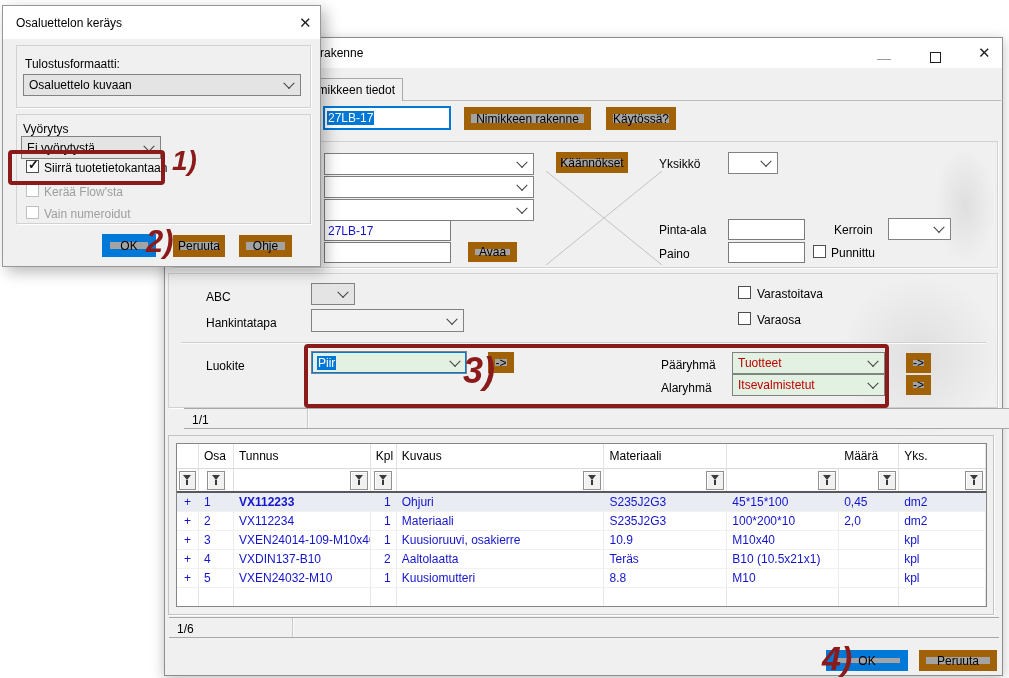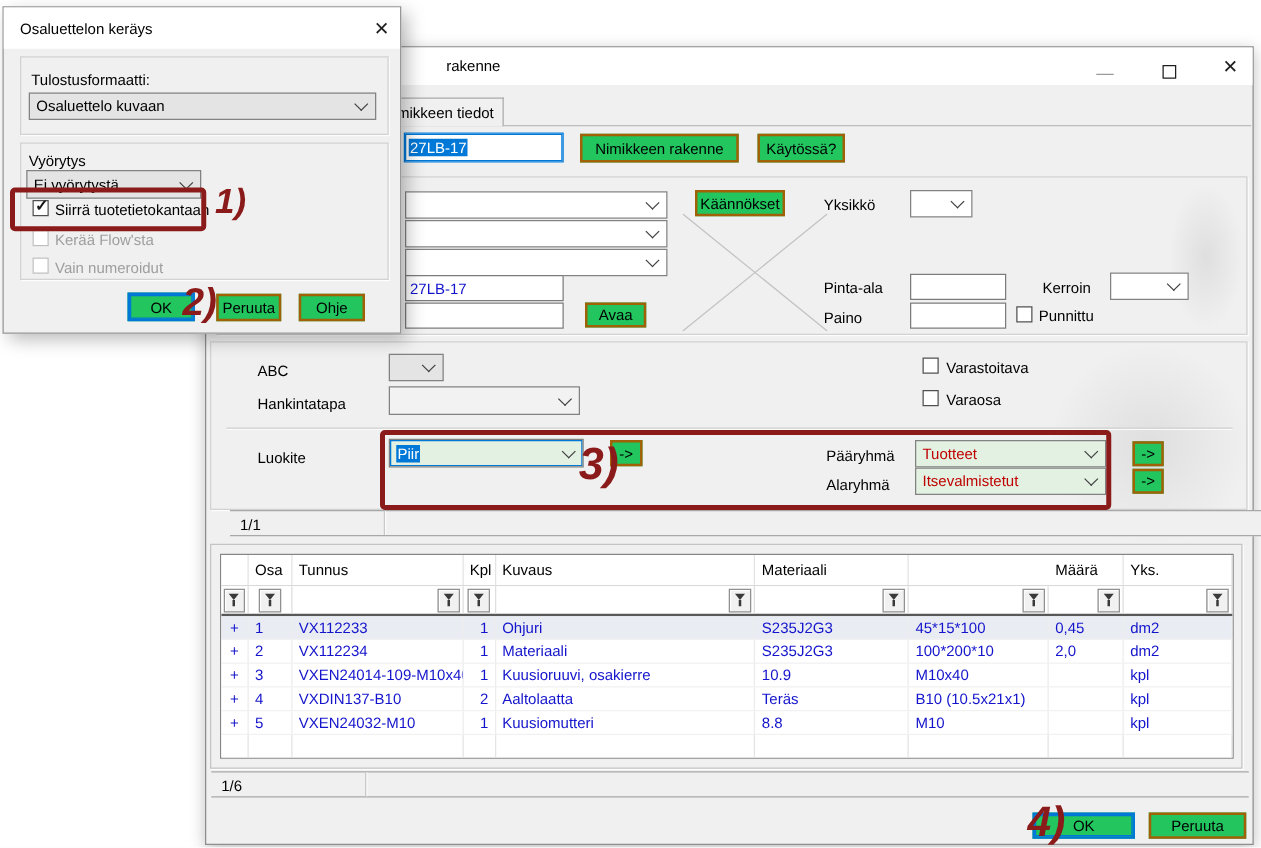--- a/index.html
+++ b/index.html
@@ -2,21 +2,21 @@
 <html><head>
 <meta charset="utf-8">
 <style>
   html,body { margin:0; padding:0; background:#fff; }
   #stage { position:relative; width:1009px; height:678px; background:#ffffff;
            font-family:"Liberation Sans", sans-serif; font-size:12px; color:#000; overflow:hidden; }
   .abs { position:absolute; box-sizing:border-box; }
   .win { background:#f0f0f0; }
   .titlebar { background:#ffffff; }
   .lbl { white-space:nowrap; }
-  .btn { background:#22c55e; border:2px solid #a16207; display:flex; align-items:center;
+  .btn { background:#a3a3a3; border:7px solid #a16207; display:flex; align-items:center;
          justify-content:center; white-space:nowrap; cursor:default; }
   .btn-focus { border-color:#0078d7; box-shadow:inset 0 0 0 1px #0078d7; }
   .field { background:#fff; border:1px solid #7b7b7b; display:flex; align-items:center;
            padding:0 3px; white-space:nowrap; overflow:hidden; }
   .field-focus { border:1px solid #0078d7; box-shadow:inset 0 0 0 1px #0078d7; }
   .combo { background:#fff; border:1px solid #828282; overflow:hidden; }
   .combo-gray { background:#e4e4e4; }
   .combo-soft { background:#f2f2f2; }
   .combo-green { background:#e2f1e2; }
   .combo .txt { position:absolute; left:5px; top:50%; transform:translateY(-50%); white-space:nowrap; }
@@ -58,21 +58,21 @@
   .wmark { background:radial-gradient(closest-side, rgba(70,70,70,.10), rgba(70,70,70,0)); }
 </style>
 </head>
 <body>
 
 <div id="stage">
 
   <div class="abs win" style="left:164px; top:37px; width:839px; height:639px; border:1px solid #8d8d8d; box-shadow:0 3px 12px rgba(0,0,0,.25);">
 
     <div class="abs titlebar" style="left:0; top:0; width:100%; height:30px;">
-      <span class="abs lbl" style="left:155px; top:8px;margin-left:37px;">rakenne</span>
+      <span class="abs lbl" style="left:155px; top:8px;">rakenne</span>
       <span class="abs" style="left:712px; top:21px; width:14px; height:1px; background:#9a9a9a;"></span>
       <span class="abs" style="left:765px; top:14px; width:11px; height:11px; border:1px solid #1f1f1f;"></span>
       <span class="abs" style="left:813px; top:6px; font-size:15px; color:#1f1f1f;">✕</span>
     </div>
 
     <div class="abs" style="left:3px; top:62px; width:833px; height:1px; background:#bcbcbc;"></div>
     <div class="abs" style="left:121px; top:40px; width:117px; height:23px; background:#f0f0f0;
                 border:1px solid #a9a9a9; border-bottom:none; display:flex; align-items:center;
                 justify-content:flex-end; padding-right:7px; z-index:2;">
       <span class="lbl">imikkeen tiedot</span>
@@ -214,21 +214,21 @@
           <div class="tcell" style="width: 60px;">
             <span class="funnel"></span>
           </div>
           <div class="tcell" style="width: 87px;">
             <span class="funnel"></span>
           </div>
         </div>
         <div class="trow tdata selected">
           <div class="tcell" style="width: 22px; justify-content: center;">+</div>
           <div class="tcell" style="width: 35px;">1</div>
-          <div class="tcell" style="width: 137px;">VX112233</div>
+          <div class="tcell" style="width: 137px; font-weight: bold;">VX112233</div>
           <div class="tcell" style="width: 26px; justify-content: flex-end;">1</div>
           <div class="tcell" style="width: 208px;">Ohjuri</div>
           <div class="tcell" style="width: 123px;">S235J2G3</div>
           <div class="tcell" style="width: 112px;">45*15*100</div>
           <div class="tcell" style="width: 60px;">0,45</div>
           <div class="tcell" style="width: 87px;">dm2</div>
         </div>
         <div class="trow tdata">
           <div class="tcell" style="width: 22px; justify-content: center;">+</div>
           <div class="tcell" style="width: 35px;">2</div>

